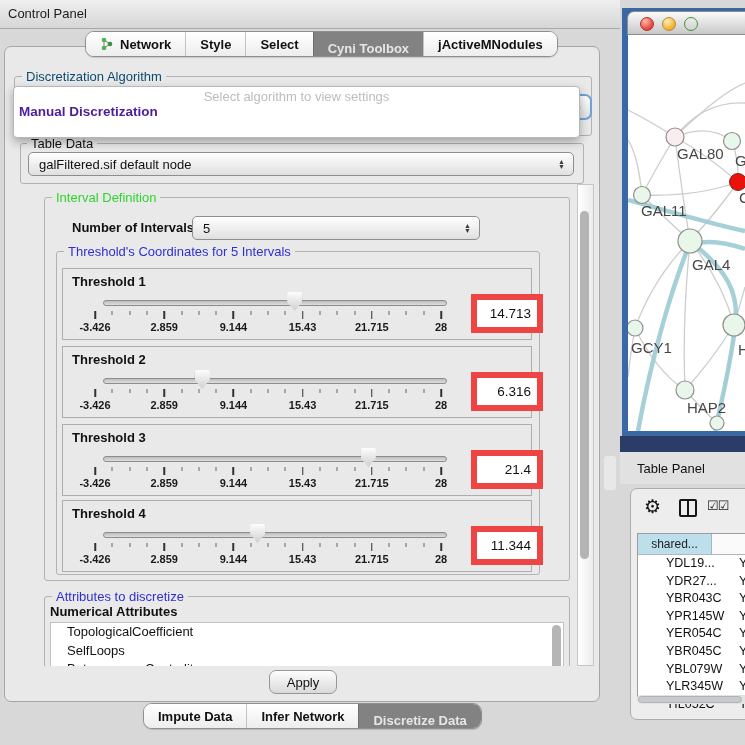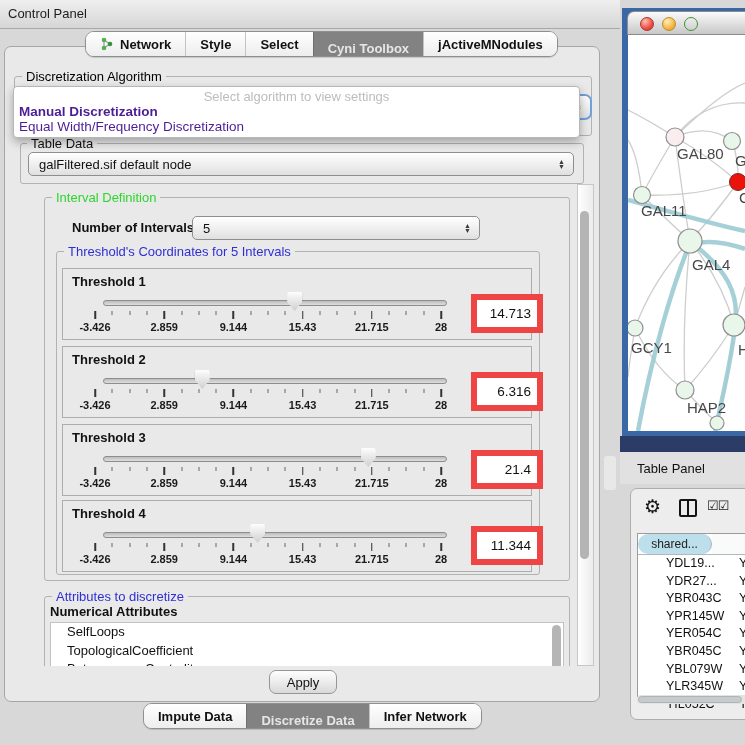--- a/index.html
+++ b/index.html
@@ -31,21 +31,21 @@
   #tabbar-bottom{left:143px;top:703px;}
 
   
   #main-panel{left:4px;top:46px;width:594px;height:654px;background:#e9e9e9;
     border:1px solid #a6a6a6;border-radius:7px;}
 
   .grouplabel{position:absolute;background:#e9e9e9;padding:0 4px;font-size:13px;z-index:2;}
   .groupbox{position:absolute;border:1px solid #b2b2b2;border-radius:3px;}
 
   #algo-group{left:14px;top:76px;width:576px;height:58px;}
-  #algo-label{left:22px;top:69px;color:#000000;}
+  #algo-label{left:22px;top:69px;color:#0c4a6e;}
 
   .combo{background:linear-gradient(#ffffff,#e0e0e0);border:1px solid #8e8e8e;border-radius:5px;
     font-size:13px;color:#111;display:flex;align-items:center;padding-left:10px;box-sizing:border-box;}
   .combo .stepper{position:absolute;right:8px;top:50%;transform:translateY(-50%);
     display:flex;flex-direction:column;line-height:5px;font-size:7px;color:#3c3c3c;}
   #algo-combo{left:298px;top:94px;width:294px;height:26px;border:2px solid #6ea2d9;border-radius:7px;z-index:1;}
 
   #algo-popup{left:13px;top:86px;width:565px;height:50px;background:#fff;
     border:1px solid #b7b7b7;border-radius:4px;box-shadow:0 4px 10px rgba(0,0,0,.30);z-index:5;}
   #algo-popup .prompt{margin-top:2px;text-align:center;font-size:13px;color:#bcbcbc;height:15px;}
@@ -118,21 +118,21 @@
   #table-panel{left:630px;top:488px;width:130px;height:230px;background:#ededed;
     border:1px solid #adadad;border-radius:7px;overflow:hidden;}
   #gear-icon{position:absolute;left:13px;top:6px;font-size:19px;color:#141414;}
   #cols-icon{position:absolute;left:48px;top:10px;width:14px;height:14px;border:2px solid #141414;border-radius:2px;}
   #cols-icon:before{content:"";position:absolute;left:5.5px;top:0;width:2px;height:14px;background:#141414;}
   #checks-icon{position:absolute;left:76px;top:9px;font-size:13px;color:#222;letter-spacing:-1px;}
 
   #ptable{position:absolute;left:6px;top:44px;width:150px;height:162px;background:#fff;border:1px solid #9c9c9c;}
   #ptable-header{display:flex;height:20px;border-bottom:1px solid #aeb9bd;}
   #ptable-header .h1{width:73px;background:#bcdfeb;border-right:1px solid #9fb8c2;
-    font-size:12px;color:#222;text-align:center;line-height:20px;border-radius:10px;}
+    font-size:12px;color:#222;text-align:center;line-height:20px;}
   #ptable-header .h2{flex:1;background:#fafafa;font-size:12px;color:#222;text-align:right;line-height:20px;padding-right:4px;}
   .prow{display:flex;height:17.6px;line-height:17.6px;font-size:12.5px;color:#111;font-weight:500;}
   .prow .c1{width:61px;padding-left:28px;overflow:hidden;white-space:nowrap;}
   .prow .c2{flex:1;padding-left:12px;overflow:hidden;white-space:nowrap;}
   #hscroll{position:absolute;left:6px;top:206px;width:112px;height:9px;background:#e3e3e3;border-radius:4px;}
   #hscroll .thumb-h{position:absolute;left:1px;top:1px;width:104px;height:7px;background:#c6cbce;border:1px solid #adb3b6;border-radius:4px;box-sizing:border-box;}
 
   .net-icon{width:14px;height:16px;}
 </style>
 </head>
@@ -177,21 +177,20 @@
 <div id="algo-combo" class="abs combo">
   <span class="stepper">
       <span>▲</span>
       <span>▼</span>
     </span>
 </div>
 
 <div id="algo-popup" class="abs">
   <div class="prompt">Select algorithm to view settings</div>
   <div class="opt bold">Manual Discretization</div>
-  <div class="opt">Equal Width/Frequency Discretization</div>
 </div>
 
 <span id="tabledata-label" class="grouplabel abs">Table Data</span>
 <div id="tabledata-group" class="groupbox"></div>
 <div id="tabledata-combo" class="abs combo">
   <span>galFiltered.sif default node</span>
   <span class="stepper">
       <span>▲</span>
       <span>▼</span>
     </span>
@@ -361,43 +360,43 @@
         <span style="left: 100%;">28</span>
       </div>
     <div class="val">11.344</div>
   </div>
 
   <span id="attr-label" class="grouplabel">Attributes to discretize</span>
   <div id="attr-group" class="groupbox"></div>
   <span id="attr-title">Numerical Attributes</span>
   <div id="attr-list">
     <div id="attr-scroll-thumb"></div>
-  <div class="item">SelfLoops</div>
-      <div class="item">TopologicalCoefficient</div>
+  <div class="item">TopologicalCoefficient</div>
+      <div class="item">SelfLoops</div>
       <div class="item">BetweennessCentrality</div>
     </div>
 </div>
 
 <div id="main-scrollbar" class="abs">
   <div id="main-scroll-thumb"></div>
 </div>
 
 <div id="apply-btn" class="abs">
   <span>Apply</span>
 </div>
 
 <div id="tabbar-bottom" class="abs tabgroup">
     <div class="tab">
       <span>Impute Data</span>
     </div>
+    <div class="tab">
+      <span>Infer Network</span>
+    </div>
     <div class="tab selected">
       <span>Discretize Data</span>
-    </div>
-    <div class="tab">
-      <span>Infer Network</span>
     </div>
   </div>
 
 <div id="net-window" class="abs">
   <div id="net-titlebar">
     <span class="light red"></span>
     <span class="light yellow"></span>
     <span class="light green"></span>
   </div>
   <div id="net-canvas">

